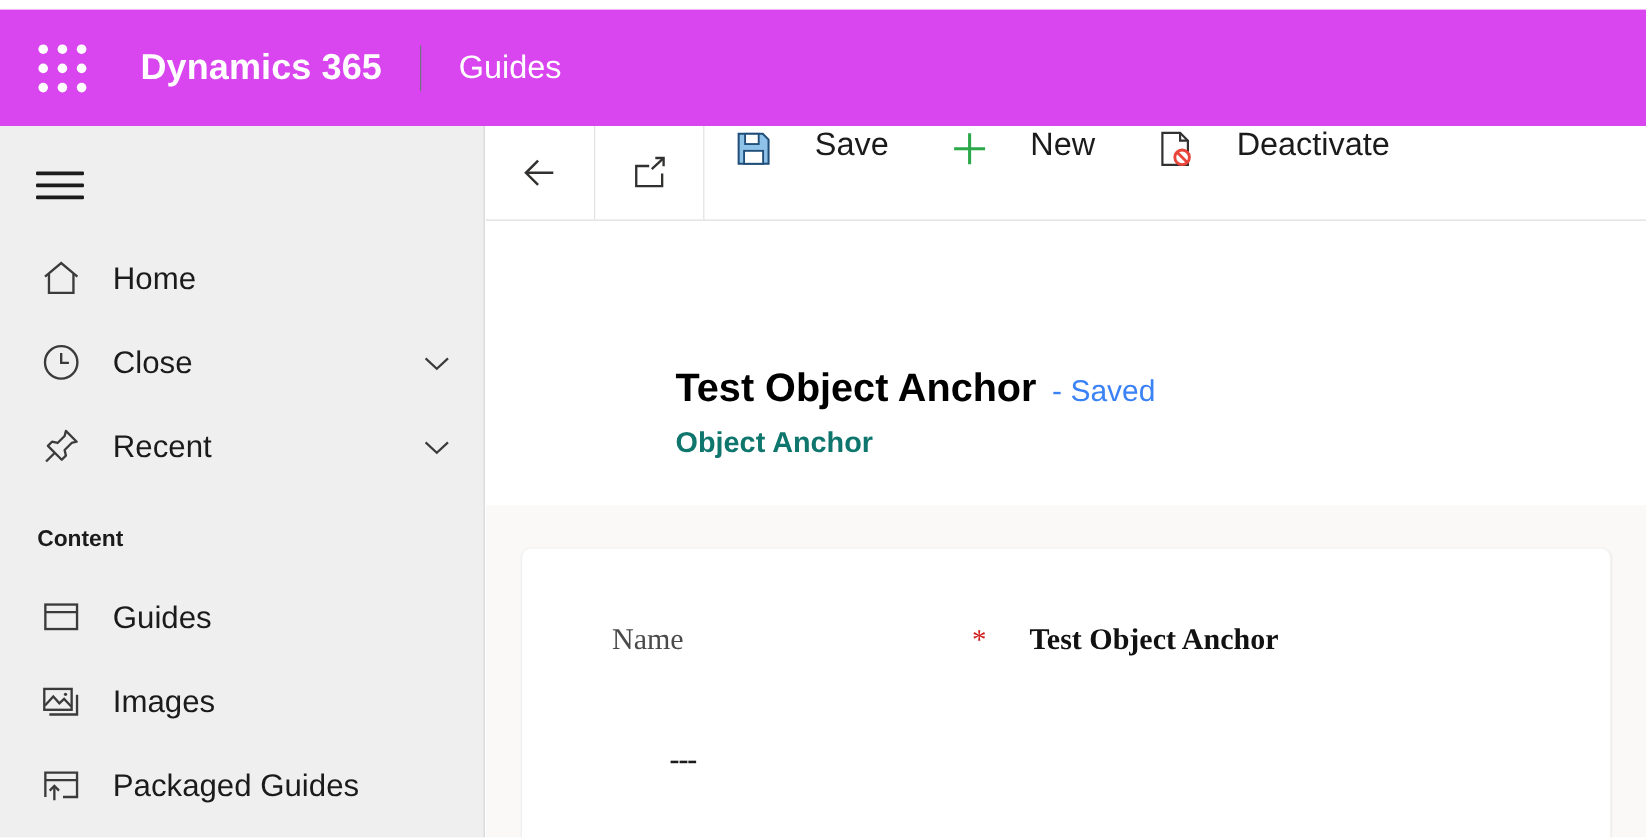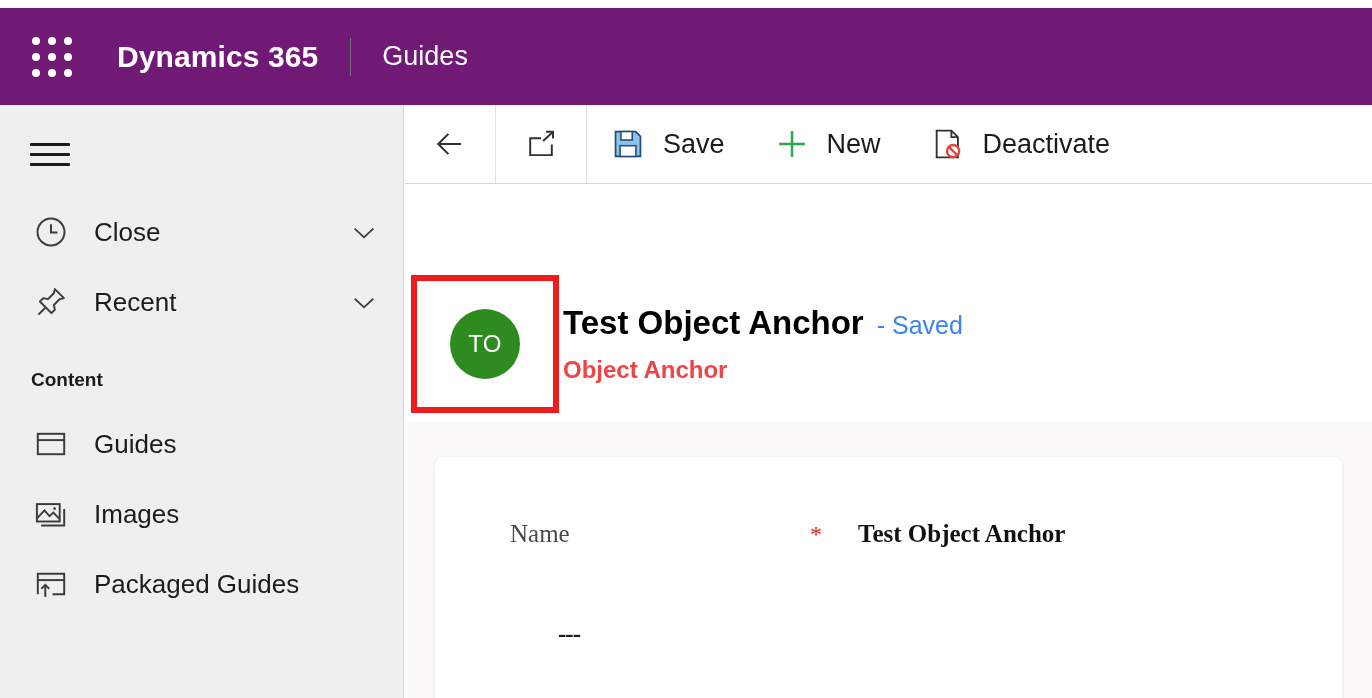--- a/index.html
+++ b/index.html
@@ -7,21 +7,21 @@
     width: 1372px; height: 698px;
     overflow: hidden;
     font-family: "Liberation Sans", sans-serif;
     background: #ffffff;
   }
   .app { position: relative; width: 1372px; height: 698px; background:#ffffff; }
 
   
   .topbar {
     position: absolute; left: 0; top: 8px; right: 0; height: 97px;
-    background: #701a75;
+    background: #d946ef;
     display: flex; align-items: center;
   }
   .waffle {
     width: 48px; height: 48px; margin-left: 28px;
     display: grid; grid-template-columns: repeat(3, 8px);
     grid-template-rows: repeat(3, 8px); gap: 8px;
     align-content: center; justify-content: center;
     cursor: pointer;
   }
   .waffle i { display:block; width: 8px; height: 8px; background:#fff; border-radius:50%; }
@@ -78,21 +78,21 @@
   .cmdbar {
     height: 79px; display: flex; align-items: stretch;
     border-bottom: 1px solid #d8d8d8;
     background: #ffffff;
   }
   .cmd-cell {
     display: flex; align-items: center; justify-content: center;
     padding: 0 26px; cursor: pointer; border-right: 1px solid #e2e2e2;
   }
   .cmd-btn {
-    display: flex; align-items: center; gap: 16px;
+    display: flex; align-items: flex-start; gap: 32px;
     padding: 0 26px 0 22px; cursor: pointer; white-space: nowrap;
   }
   .cmd-btn .t { font-size: 27px; color: #1b1b1b; font-weight: 400; }
   .cmd-ic { width: 38px; height: 38px; display:flex; align-items:center; justify-content:center; flex:0 0 38px; }
 
   
   .rec-header { position: relative; height: 236px; background:#fff; }
   .avatar-box {
     position: absolute; left: 6px; top: 91px;
     width: 148px; height: 138px;
@@ -103,21 +103,21 @@
   .avatar {
     width: 70px; height: 70px; border-radius: 50%;
     background: #2E8B1F;
     display: flex; align-items: center; justify-content: center;
     color: #ffffff; font-size: 24px; font-weight: 400; letter-spacing: .3px;
   }
   .rec-title-wrap { position: absolute; left: 158px; top: 120px; }
   .rec-title-line { display: flex; align-items: baseline; white-space: nowrap; }
   .rec-title { font-size: 33px; font-weight: 700; color: #000000; }
   .rec-saved { font-size: 25px; font-weight: 400; color: #3b82f6; margin-left: 13px; }
-  .rec-sub { font-size: 24px; font-weight: 600; color: #ef4444; margin-top: 14px; }
+  .rec-sub { font-size: 24px; font-weight: 600; color: #0f766e; margin-top: 14px; }
 
   
   .tabs {
     position: absolute; left: 0; right: 0; top: 236px; height: 79px;
     display: flex; align-items: flex-start; padding-left: 41px;
     border-bottom: 1px solid #dcdcdc; background: #fff;
   }
   .tab {
     position: relative; padding: 10px 24px 0 0; margin-right: 28px;
     font-size: 27px; color: #1b1b1b; cursor: pointer; white-space: nowrap;
@@ -173,20 +173,29 @@
   <div class="sidebar">
 
     <div class="hamburger">
       <span></span>
         <span></span>
         <span></span>
     </div>
 
     <div class="nav-list">
 
+      <div class="nav-item">
+        <span class="ic">
+          <svg width="36" height="36" viewBox="0 0 24 24" fill="none" stroke="#3b3b3b" stroke-width="1.3">
+            <path d="M3 11 L12 3.5 L21 11"></path>
+            <path d="M5.2 9.6 V20 H18.8 V9.6"></path>
+          </svg>
+        </span>
+        <span class="lbl">Home</span>
+      </div>
 
       <div class="nav-item">
         <span class="ic">
           <svg width="36" height="36" viewBox="0 0 24 24" fill="none" stroke="#3b3b3b" stroke-width="1.3">
             <circle cx="12" cy="12" r="9"></circle>
             <path d="M12 6.8 V12.3 H16.3"></path>
           </svg>
         </span>
         <span class="lbl">Close</span>
         <span class="chev">
@@ -305,23 +314,20 @@
             <circle cx="15.6" cy="17" r="4.3" fill="#ffffff" stroke="#E8443A" stroke-width="1.7"></circle>
             <path d="M12.8 14.2 L18.4 19.8" stroke="#E8443A" stroke-width="1.7"></path>
           </svg>
         </span>
         <span class="t">Deactivate</span>
       </div>
     </div>
 
     <div class="rec-header">
 
-      <div class="avatar-box">
-        <div class="avatar">TO</div>
-      </div>
 
       <div class="rec-title-wrap">
         <div class="rec-title-line">
           <span class="rec-title">Test Object Anchor</span>
           <span class="rec-saved">- Saved</span>
         </div>
         <div class="rec-sub">Object Anchor</div>
       </div>
 
       <div class="tabs">

